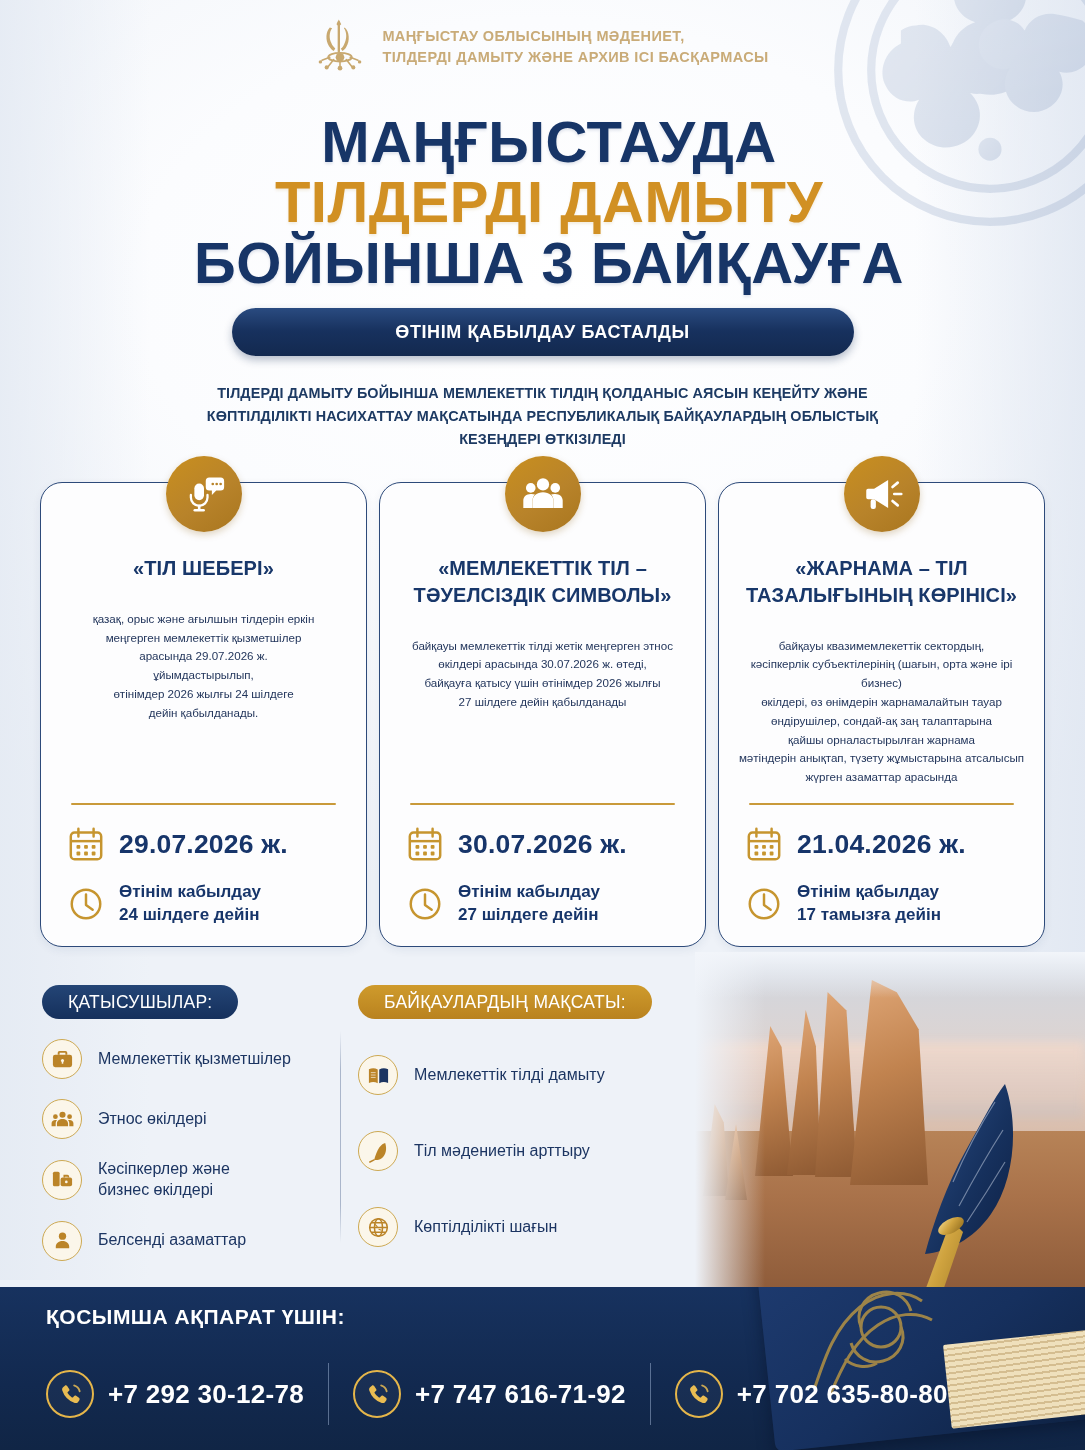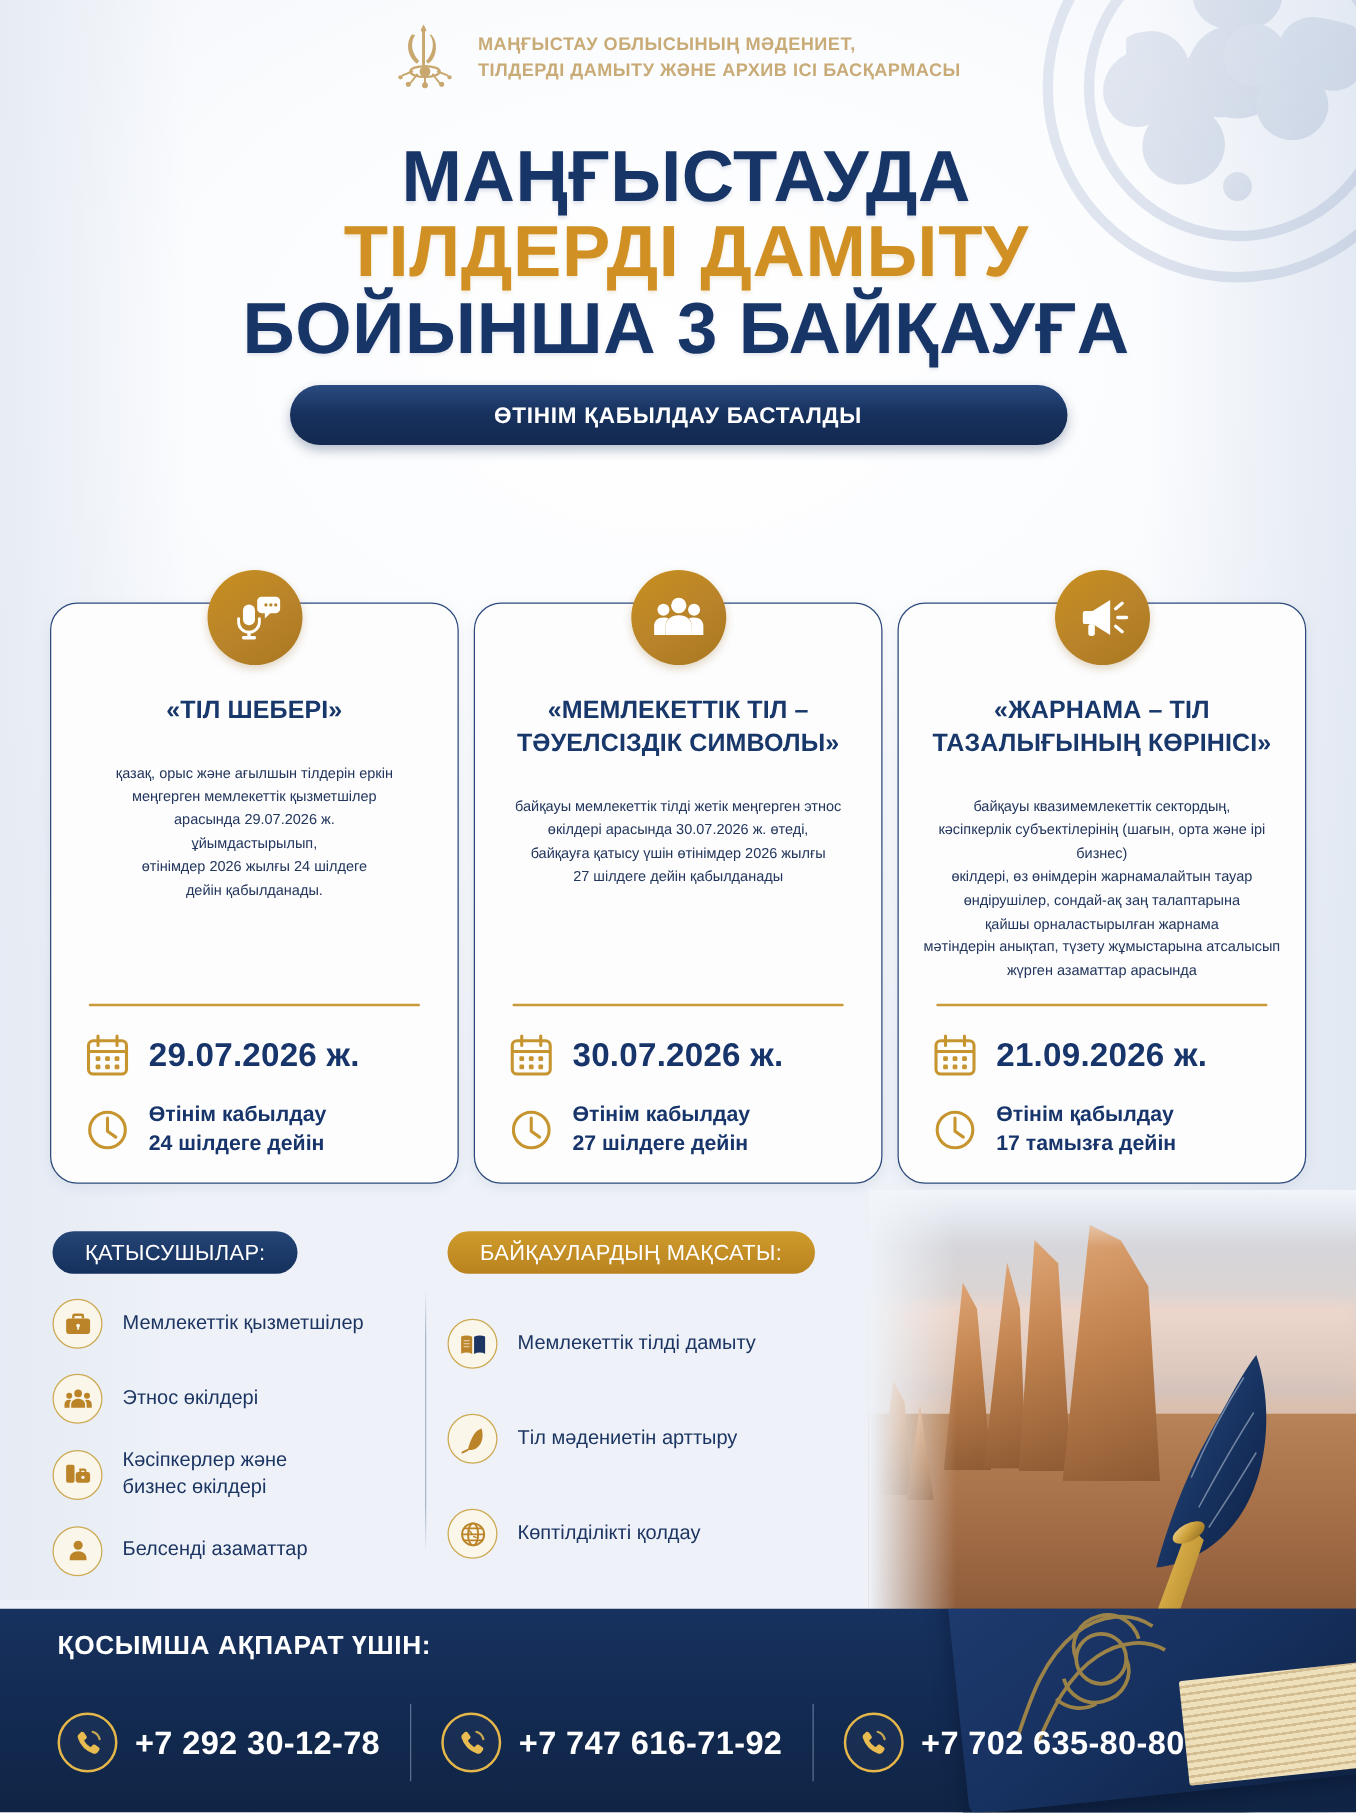--- a/index.html
+++ b/index.html
@@ -343,20 +343,21 @@
   <div class="title-block">
     <div class="t-line">МАҢҒЫСТАУДА</div>
     <div class="t-line gold">ТІЛДЕРДІ ДАМЫТУ</div>
     <div class="t-line">БОЙЫНША 3 БАЙҚАУҒА</div>
   </div>
 
   <div class="ribbon">
     <span>ӨТІНІМ ҚАБЫЛДАУ БАСТАЛДЫ</span>
   </div>
 
+  <div class="subtitle">ТІЛДЕРДІ ДАМЫТУ БОЙЫНША МЕМЛЕКЕТТІК ТІЛДІҢ ҚОЛДАНЫС АЯСЫН КЕҢЕЙТУ ЖӘНЕ КӨПТІЛДІЛІКТІ НАСИХАТТАУ МАҚСАТЫНДА РЕСПУБЛИКАЛЫҚ БАЙҚАУЛАРДЫҢ ОБЛЫСТЫҚ КЕЗЕҢДЕРІ ӨТКІЗІЛЕДІ</div>
 
   <div class="cards">
 
     <div class="card">
       <div class="card-badge">
         <svg viewBox="0 0 48 48" fill="#fff">
           <rect x="13" y="12" width="11" height="19" rx="5.5"></rect>
           <path d="M9 25v3a9.5 9.5 0 0 0 19 0v-3" fill="none" stroke="#fff" stroke-width="2.6" stroke-linecap="round"></path>
           <rect x="17" y="36" width="3" height="6" rx="1.4"></rect>
           <rect x="12" y="41" width="13" height="3" rx="1.5"></rect>
@@ -493,21 +494,21 @@
             <g fill="currentColor" stroke="none">
               <rect x="10" y="21" width="4" height="4" rx="1"></rect>
                 <rect x="18" y="21" width="4" height="4" rx="1"></rect>
                 <rect x="26" y="21" width="4" height="4" rx="1"></rect>
               <rect x="10" y="28" width="4" height="4" rx="1"></rect>
                 <rect x="18" y="28" width="4" height="4" rx="1"></rect>
                 <rect x="26" y="28" width="4" height="4" rx="1"></rect>
             </g>
           </svg>
         </div>
-        <div class="meta-date">21.09.2026 ж.</div>
+        <div class="meta-date">21.04.2026 ж.</div>
       </div>
       <div class="meta-row">
         <div class="meta-icon">
           <svg viewBox="0 0 40 40" fill="none" stroke="currentColor" stroke-width="2.6">
             <circle cx="20" cy="20" r="15"></circle>
             <path d="M20 10v11l7 5" stroke-linecap="round" stroke-linejoin="round"></path>
           </svg>
         </div>
         <div class="meta-text">
           <div>Өтінім қабылдау</div>
@@ -647,21 +648,21 @@
 
       <div class="li">
         <div class="li-ico">
           <svg viewBox="0 0 24 24" fill="none" stroke="currentColor" stroke-width="1.6">
             <circle cx="12" cy="12" r="9.2"></circle>
             <ellipse cx="12" cy="12" rx="4.2" ry="9.2"></ellipse>
             <path d="M2.8 12h18.4M4.4 7h15.2M4.4 17h15.2"></path>
             <path d="M8 8.5c1.5 1 2.5 2 3 3.5M15 15c-1.2-.8-2.2-1.2-3-1.2" stroke-width="1.2"></path>
           </svg>
         </div>
-        <div class="li-txt">Көптілділікті қолдау</div>
+        <div class="li-txt">Көптілділікті шағын</div>
       </div>
     </div>
   </div>
 
   <div class="footer">
     <div class="f-book"></div>
     <div class="f-pages"></div>
     <div class="f-orn">
       <svg viewBox="0 0 180 150">
         <g fill="none" stroke="#cfa33f" stroke-width="3" opacity=".85">

